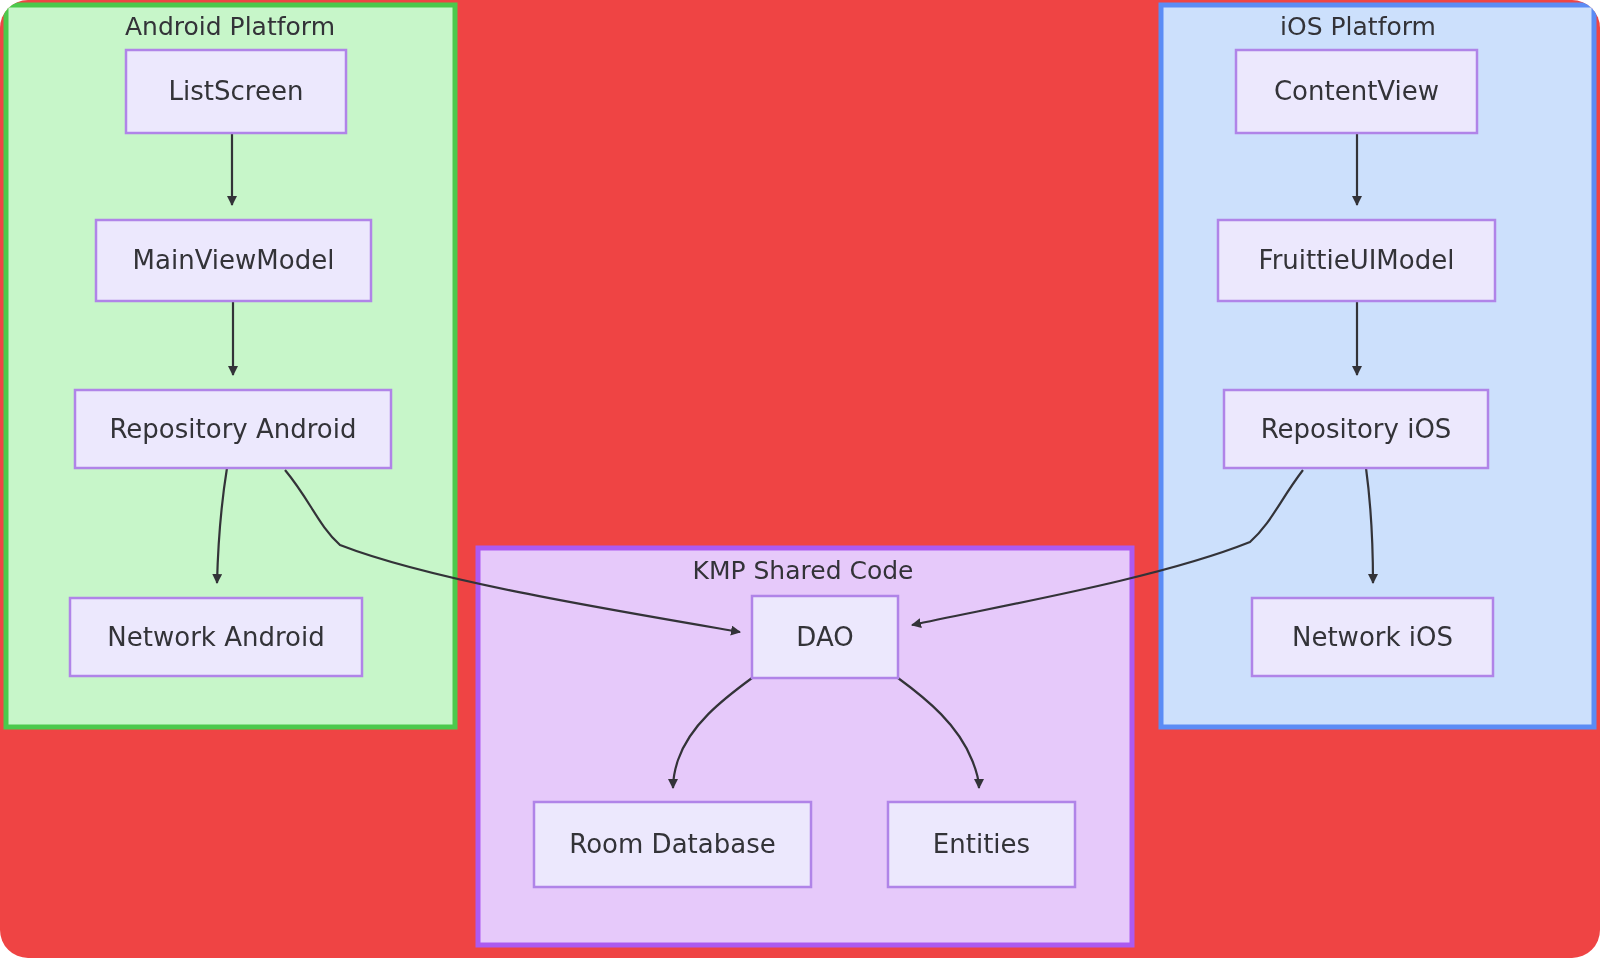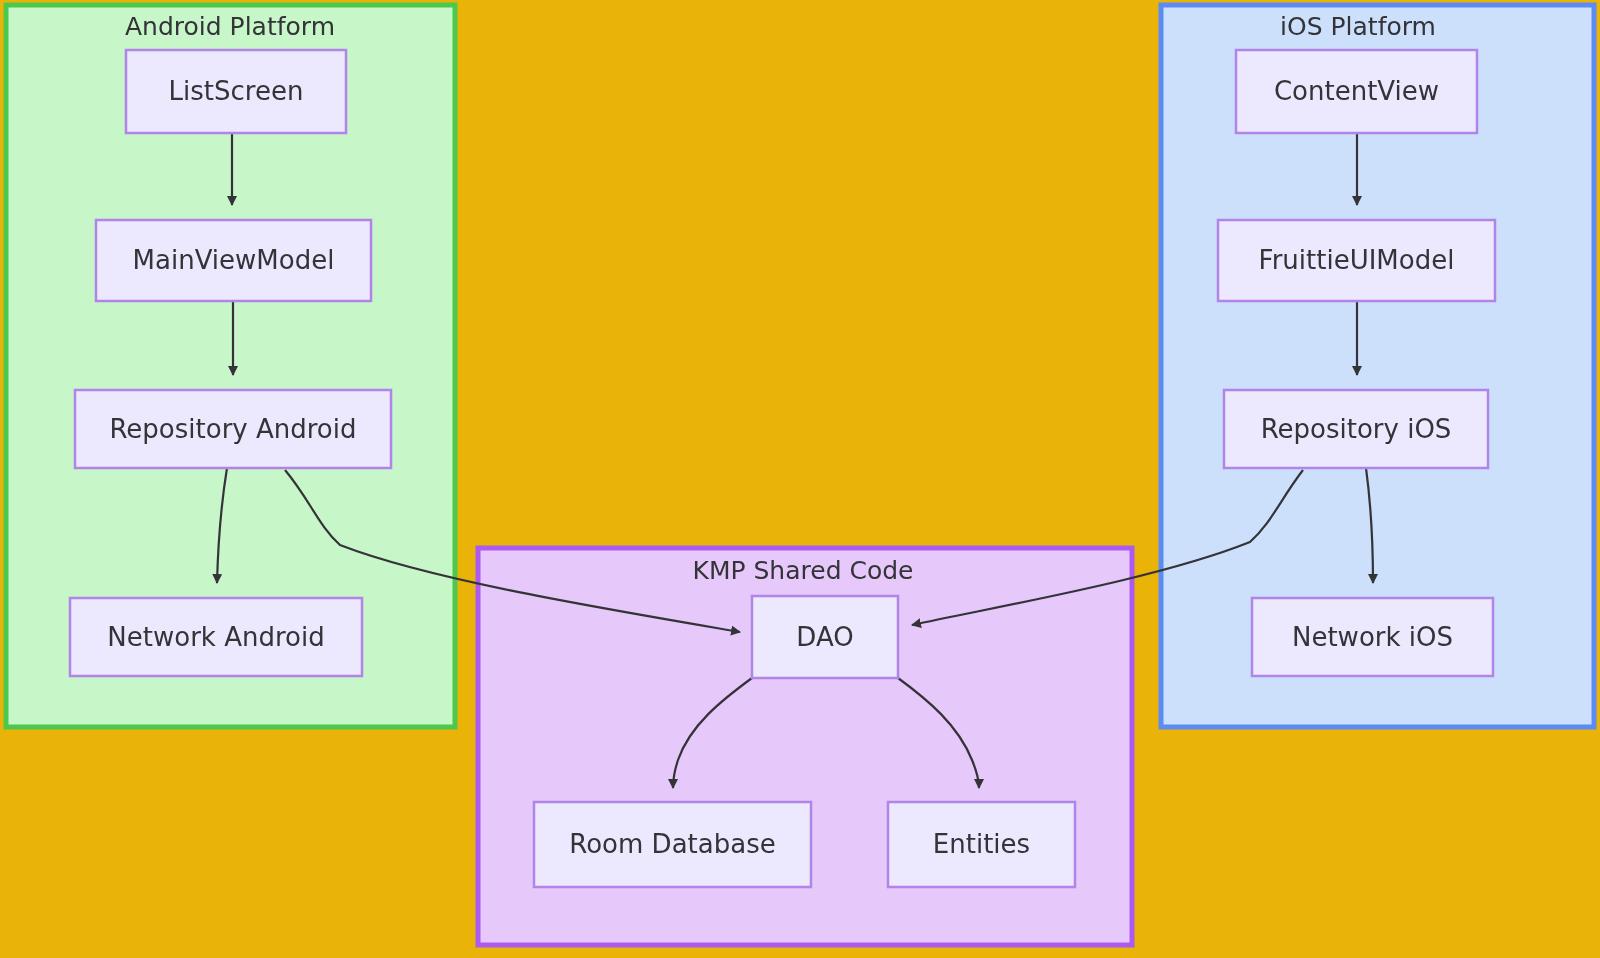--- a/index.html
+++ b/index.html
@@ -4,23 +4,24 @@
 <style>
   html, body {
     margin: 0;
     padding: 0;
     background: #ffffff;
   }
   #diagram-root {
     position: relative;
     width: 1600px;
     height: 958px;
-    background: #eab308;
+    background: #ef4444;
     font-family: "DejaVu Sans", "Liberation Sans", sans-serif;
     overflow: hidden;
+    border-radius: 28px;
   }
   svg.diagram-canvas {
     display: block;
     width: 1600px;
     height: 958px;
   }
   .cluster-rect {
     stroke-width: 5px;
   }
   .cluster-title {

